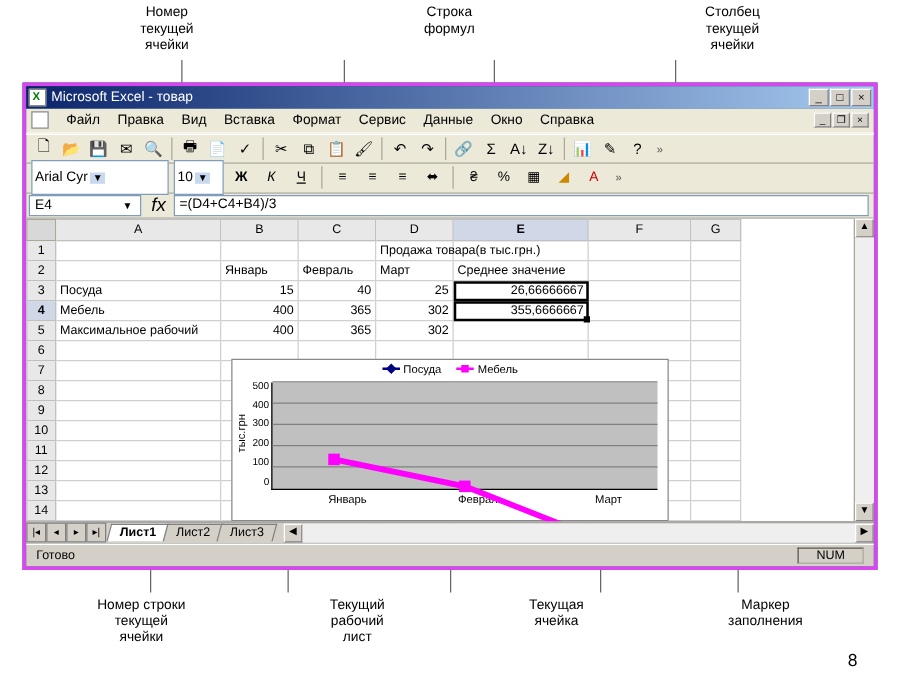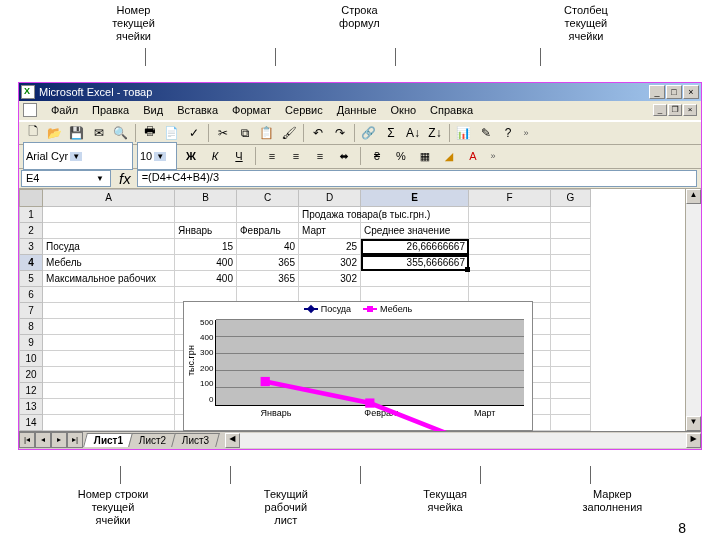--- a/index.html
+++ b/index.html
@@ -3,21 +3,21 @@
 <meta charset="utf-8">
 <style>
 * { box-sizing: border-box; margin: 0; padding: 0; }
 body { font-family: Tahoma, Arial, sans-serif; font-size: 11px; background: #fff; width: 720px; height: 540px; position: relative; color: #000; }
 .annotations-top, .annotations-bottom { display: flex; justify-content: space-around; padding: 4px 20px; font-size: 11px; }
 .ann { text-align: center; line-height: 1.2; white-space: pre; }
 .ann-lines-top { position: relative; height: 18px; }
 .ann-lines-top .line { position: absolute; width: 1px; background: #666; top: 0; height: 18px; }
 .ann-lines-bottom { position: relative; height: 18px; }
 .ann-lines-bottom .line { position: absolute; width: 1px; background: #666; top: 0; height: 18px; }
-.excel-window { margin: 16px 18px; border: 1px solid #d946ef; background: #0c4a6e; position: relative; }
+.excel-window { margin: 0 18px; border: 3px solid #d946ef; background: #0c4a6e; position: relative; }
 .titlebar { background: linear-gradient(to right, #0a246a, #a6caf0); color: #fff; display: flex; align-items: center; height: 18px; padding: 0 2px; }
 .titlebar .icon { width: 14px; height: 14px; background: #fff; display: inline-block; margin-right: 4px; border: 1px solid #888; position: relative; }
 .titlebar .icon::after { content: "X"; color: #008000; font-size: 9px; font-weight: bold; position: absolute; left: 2px; top: 0; }
 .titlebar .title { flex: 1; font-size: 11px; }
 .titlebar .winbtns { display: flex; gap: 1px; }
 .winbtn { width: 16px; height: 14px; background: #d4d0c8; border: 1px solid #fff; border-right-color: #808080; border-bottom-color: #808080; font-size: 9px; text-align: center; line-height: 12px; color: #000; cursor: pointer; }
 .menubar { background: #ece9d8; display: flex; align-items: center; height: 20px; padding: 0 4px; gap: 2px; border-bottom: 1px solid #fff; }
 .docicon { width: 14px; height: 14px; border: 1px solid #888; background: #fff; margin-right: 6px; }
 .menu-item { padding: 2px 6px; cursor: pointer; }
 .menubar .right { margin-left: auto; display: flex; gap: 1px; }
@@ -207,21 +207,21 @@
       <div class="rh">1</div>
       <div class="rh">2</div>
       <div class="rh">3</div>
       <div class="rh sel">4</div>
       <div class="rh">5</div>
       <div class="rh">6</div>
       <div class="rh">7</div>
       <div class="rh">8</div>
       <div class="rh">9</div>
       <div class="rh">10</div>
-      <div class="rh">20</div>
+      <div class="rh">11</div>
       <div class="rh">12</div>
       <div class="rh">13</div>
       <div class="rh">14</div>
     </div>
     <div class="cols">
       <div class="col-headers">
         <div class="ch chA">A</div>
         <div class="ch chB">B</div>
         <div class="ch chC">C</div>
         <div class="ch chD">D</div>
@@ -260,21 +260,21 @@
         <div class="row">
             <div class="cell cA">Мебель</div>
             <div class="cell cB">400</div>
             <div class="cell cC">365</div>
             <div class="cell cD">302</div>
             <div class="cell cE">355,6666667</div>
             <div class="cell cF"></div>
             <div class="cell cG"></div>
           </div>
         <div class="row">
-            <div class="cell cA">Максимальное рабочих</div>
+            <div class="cell cA">Максимальное рабочий</div>
             <div class="cell cB">400</div>
             <div class="cell cC">365</div>
             <div class="cell cD">302</div>
             <div class="cell cE"></div>
             <div class="cell cF"></div>
             <div class="cell cG"></div>
           </div>
         <div class="row">
             <div class="cell cA"></div>
             <div class="cell cB"></div>
@@ -429,20 +429,24 @@
       <div class="tab"><span>Лист2</span></div>
       <div class="tab"><span>Лист3</span></div>
     </div>
     <div class="hscroll">
       <div class="sbtn">◀</div>
       <div class="strack"></div>
       <div class="sbtn">▶</div>
     </div>
   </div>
 
+  <div class="status-bar">
+    <span>Готово</span>
+    <span class="numbox">NUM</span>
+  </div>
 
 </div>
 
 <div class="ann-lines-bottom">
   <div class="line" style="left:120px"></div>
   <div class="line" style="left:230px"></div>
   <div class="line" style="left:360px"></div>
   <div class="line" style="left:480px"></div>
   <div class="line" style="left:590px"></div>
 </div>

